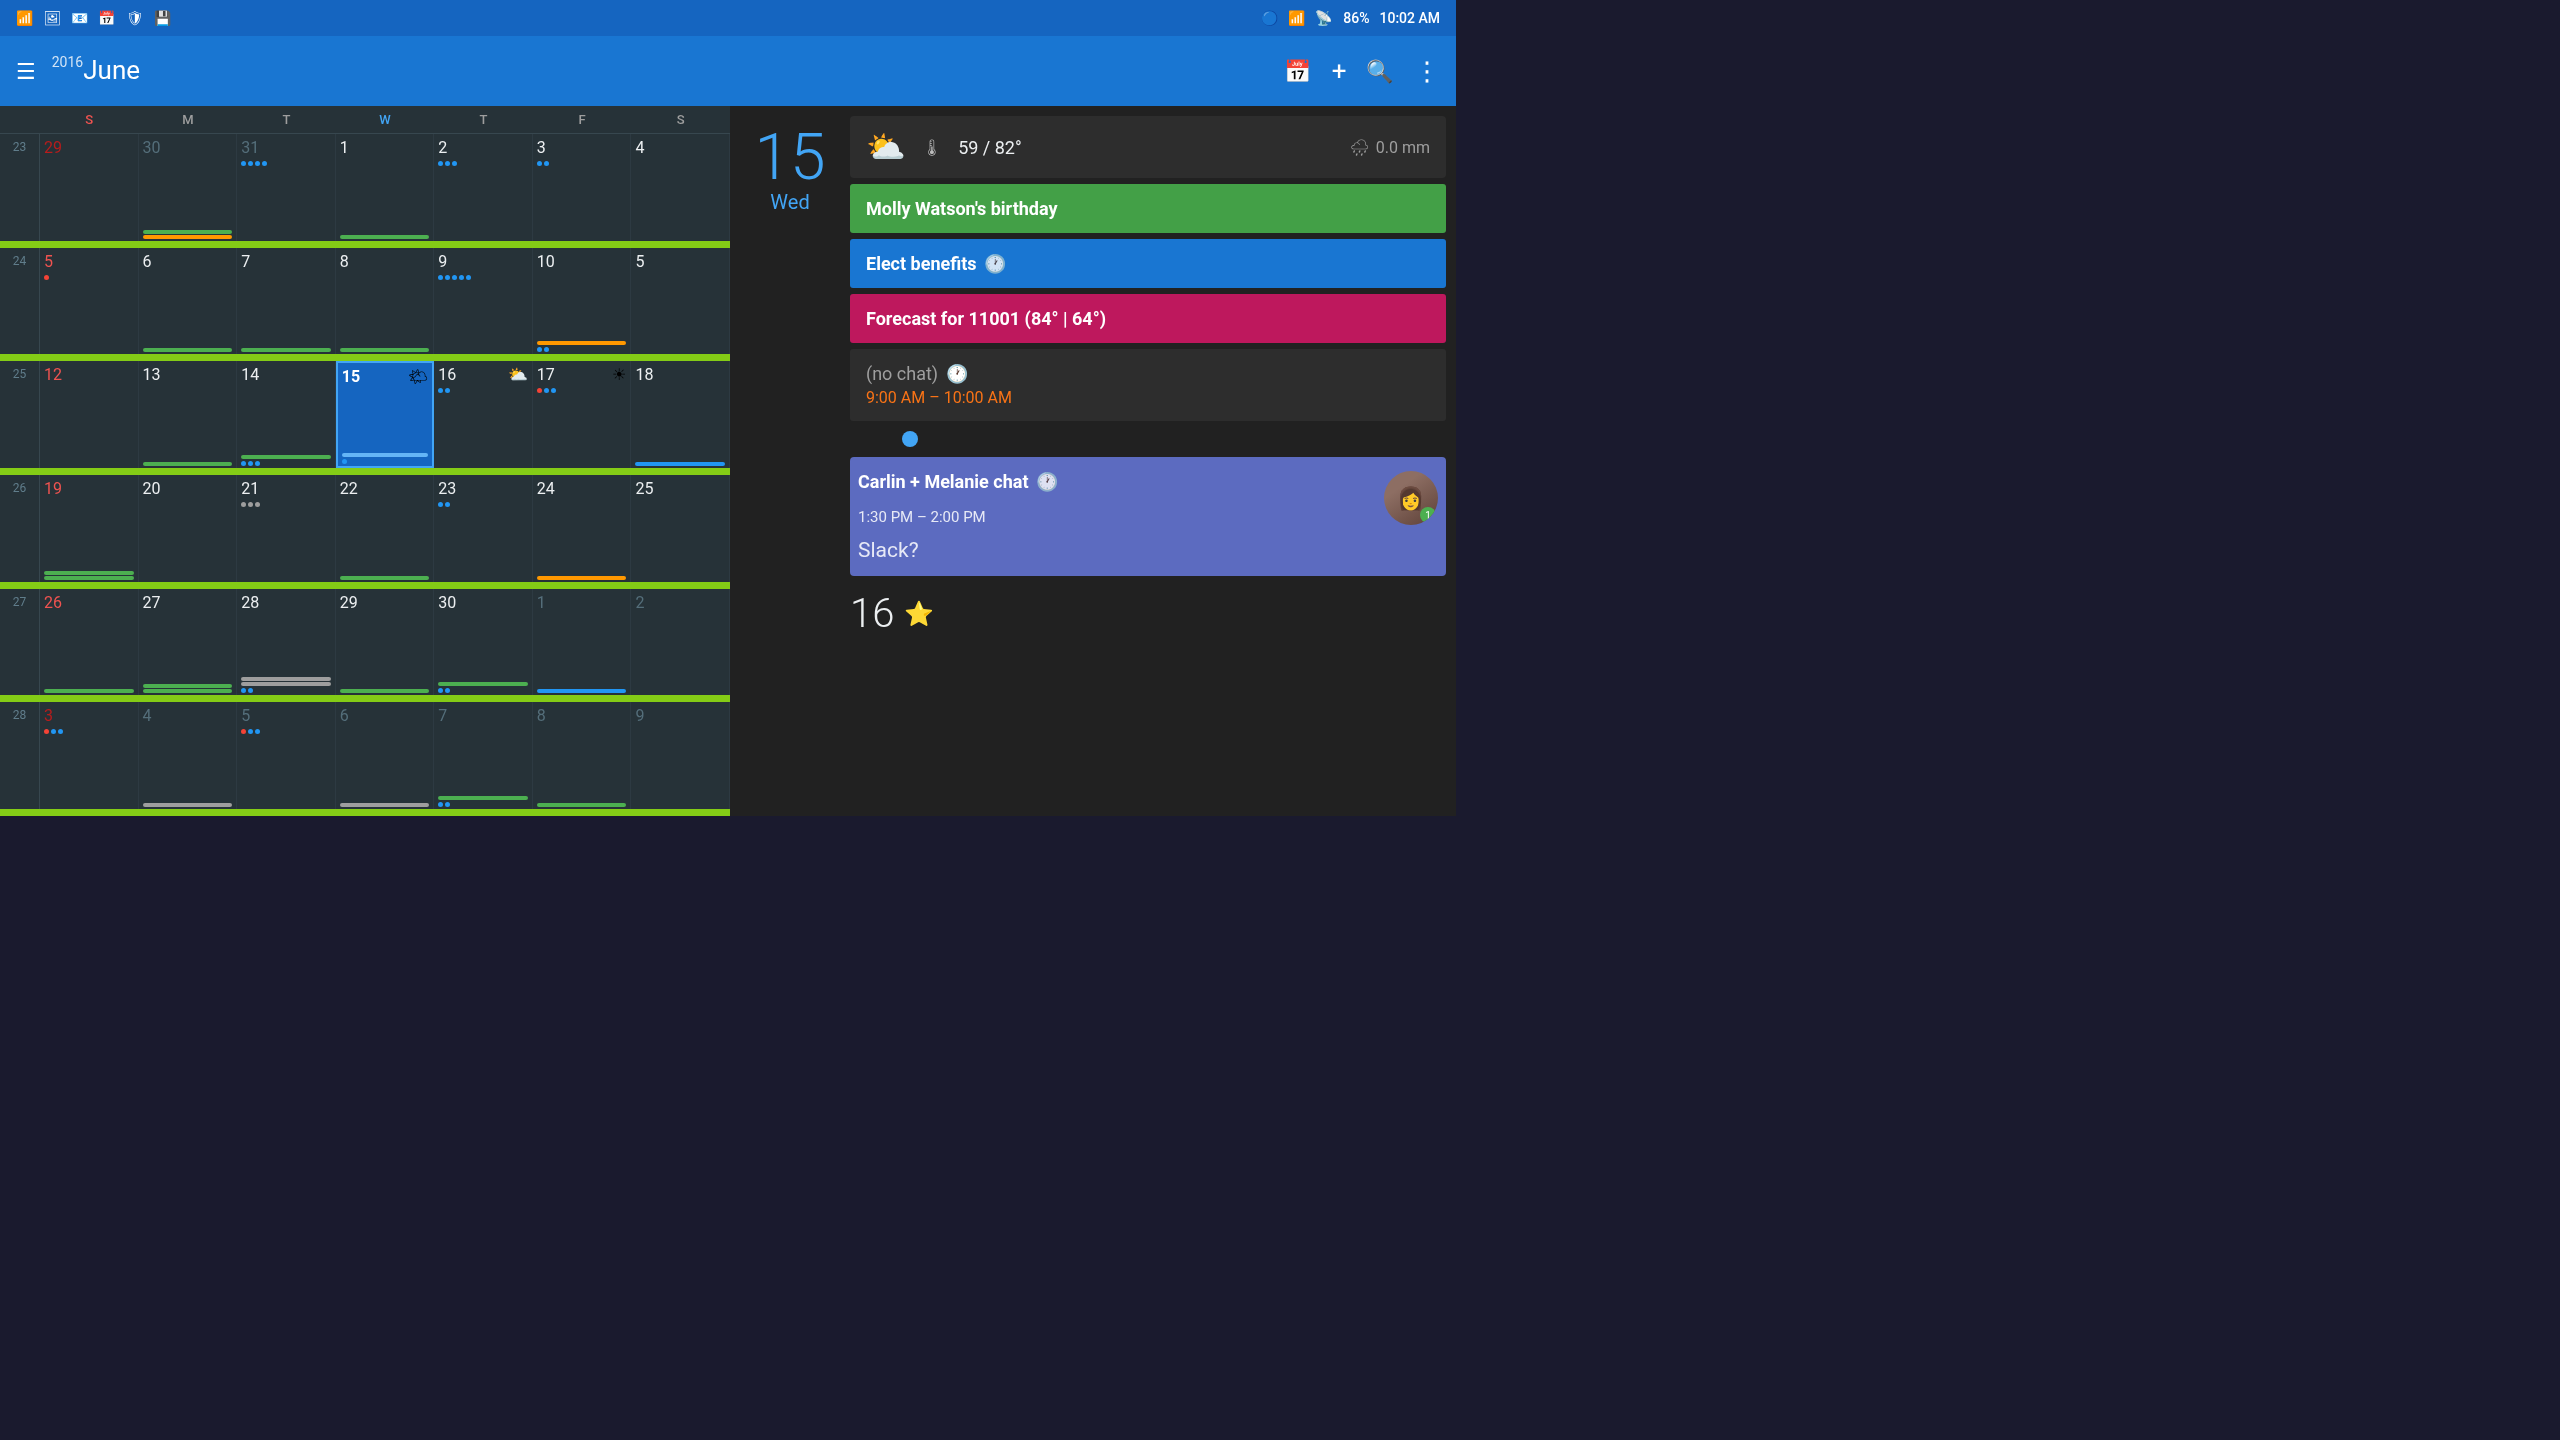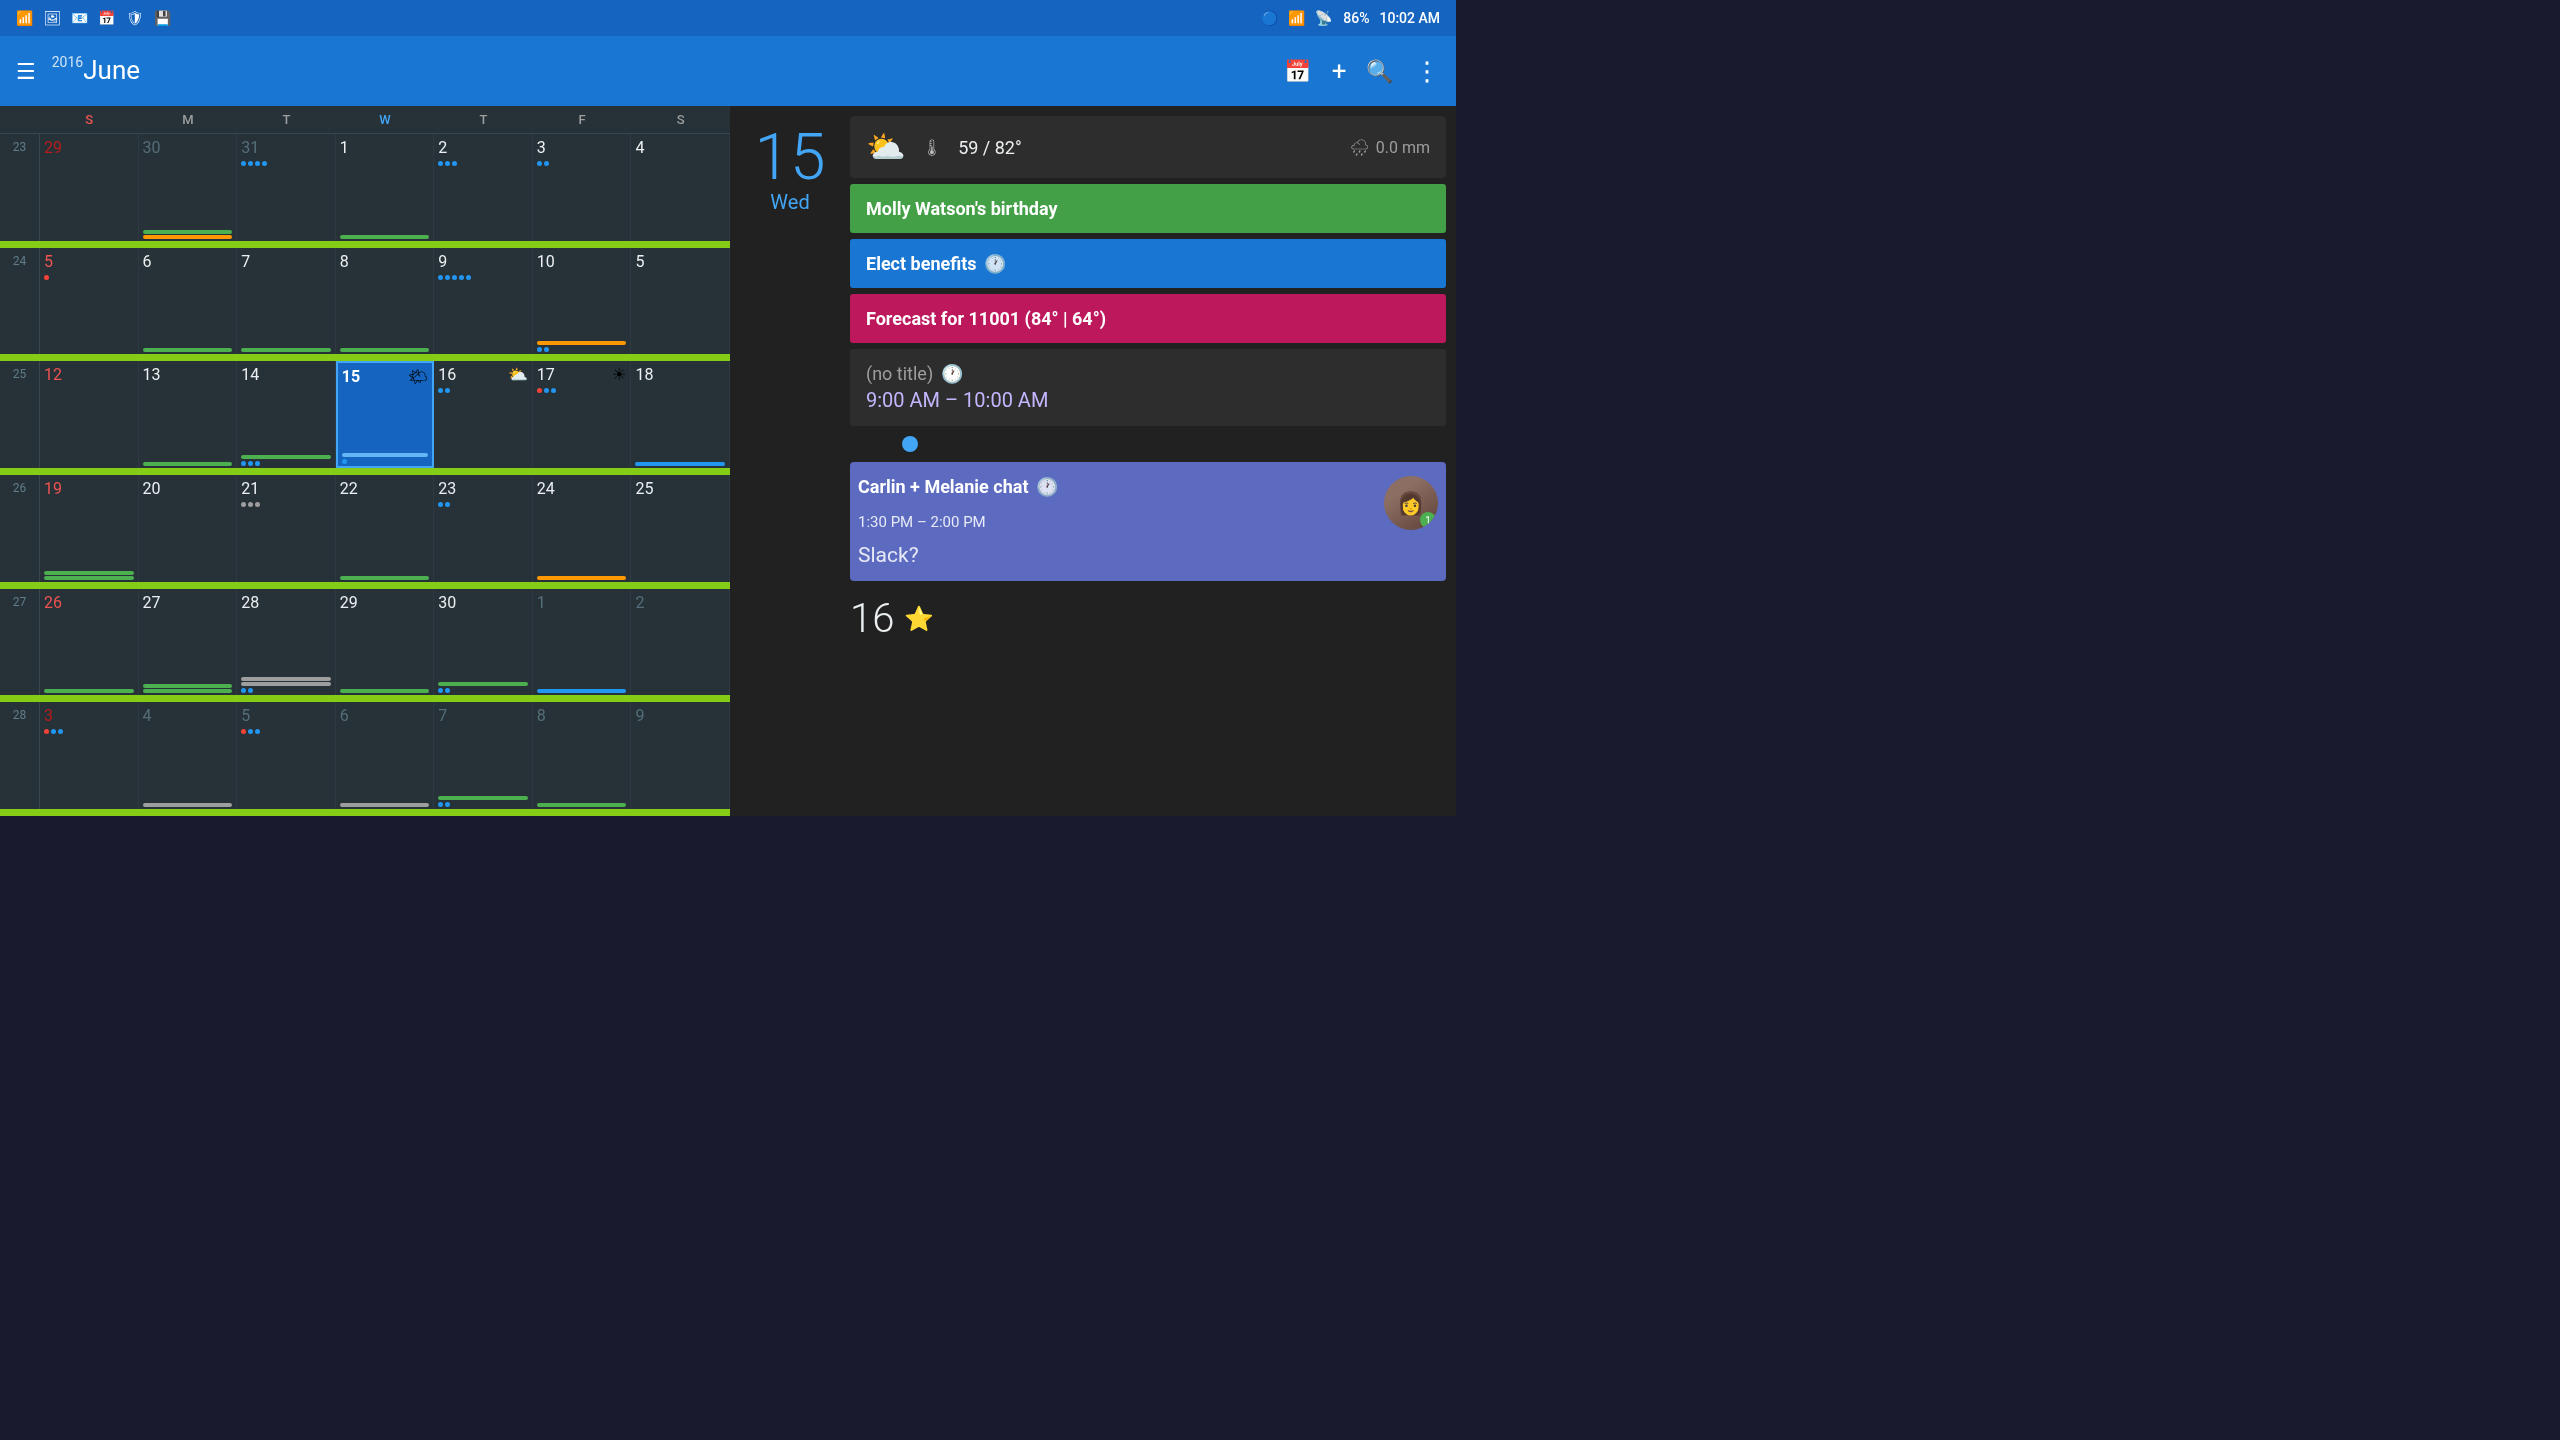--- a/index.html
+++ b/index.html
@@ -236,22 +236,22 @@
     }
     .event-title-dim {
       color: #9e9e9e;
       font-size: 18px;
       font-weight: 400;
       display: flex;
       align-items: center;
       gap: 8px;
     }
     .event-time-dim {
-      color: #c4b5fd;
-      font-size: 20px;
+      color: #f97316;
+      font-size: 16px;
       margin-top: 4px;
     }
     .clock-icon { font-size: 18px; color: rgba(255,255,255,0.8); }
     .clock-icon-dim { font-size: 18px; color: #9e9e9e; }
 
     
     .timeline-dot {
       width: 16px;
       height: 16px;
       border-radius: 50%;
@@ -703,21 +703,21 @@
       </div>
 
       <div class="event-card event-card-lime">
         <div class="event-title">
           <span>Forecast for 11001 (84° | 64°)</span>
         </div>
       </div>
 
       <div class="event-card event-card-dim">
         <div class="event-title-dim">
-          <span>(no title)</span>
+          <span>(no chat)</span>
           <span class="clock-icon-dim">🕐</span>
         </div>
         <div class="event-time-dim">9:00 AM – 10:00 AM</div>
       </div>
 
       <div class="timeline-dot"></div>
 
       <div class="carlin-card">
         <div class="carlin-info">
           <div class="event-title">

